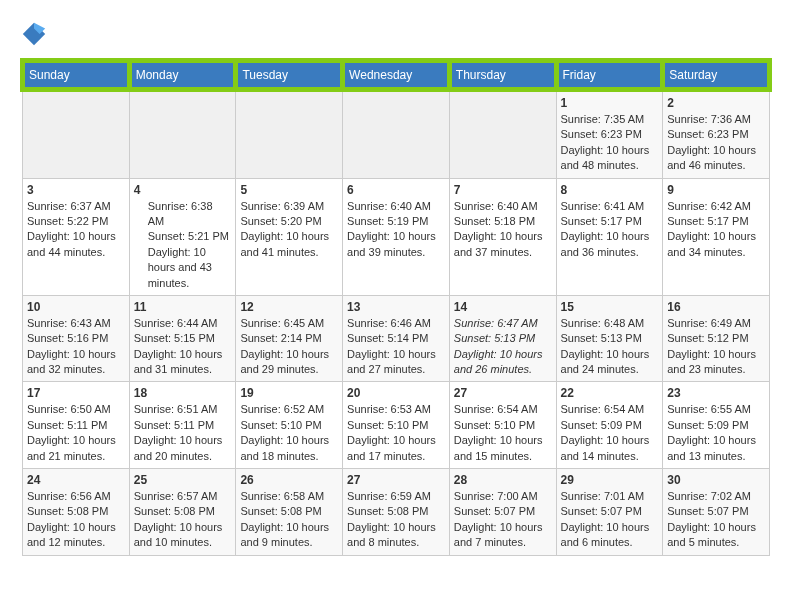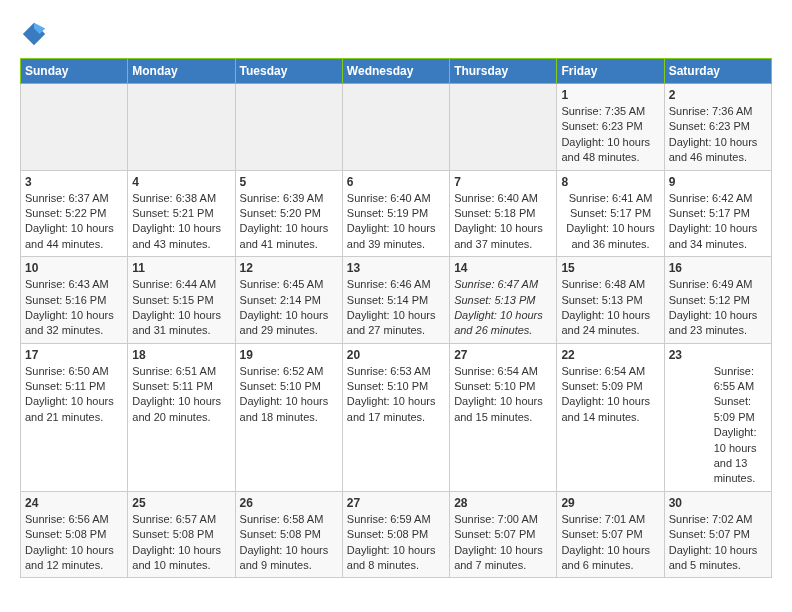--- a/index.html
+++ b/index.html
@@ -59,24 +59,24 @@
     }
     .calendar-table {
       width: 100%;
       border-collapse: collapse;
       table-layout: fixed;
     }
     .calendar-table thead tr th {
       background-color: #3a7bbf;
       color: #fff;
       font-size: 12px;
-      font-weight: bold;
+      font-weight: normal;
       padding: 5px 4px;
       text-align: left;
-      border: 1px solid #84cc16;
+      border: 5px solid #84cc16;
     }
     .calendar-table tbody tr td {
       border: 1px solid #ccc;
       vertical-align: top;
       padding: 4px 4px;
       font-size: 10.5px;
       color: #333;
       height: 80px;
       background: #fff;
     }
@@ -156,21 +156,21 @@
         </tr>
         <tr>
           <td>
             <span class="day-num">3</span>
             <div class="day-info" style="white-space: pre-line;">Sunrise: 6:37 AM
 Sunset: 5:22 PM
 Daylight: 10 hours and 44 minutes.</div>
           </td>
           <td>
             <span class="day-num">4</span>
-            <div class="day-info" style="white-space: pre-line;">Sunrise: 6:38 AM
+            <div class="day-info" style="white-space: pre-line; margin-left: 14px;">Sunrise: 6:38 AM
 Sunset: 5:21 PM
 Daylight: 10 hours and 43 minutes.</div>
           </td>
           <td>
             <span class="day-num">5</span>
             <div class="day-info" style="white-space: pre-line;">Sunrise: 6:39 AM
 Sunset: 5:20 PM
 Daylight: 10 hours and 41 minutes.</div>
           </td>
           <td>
@@ -180,21 +180,21 @@
 Daylight: 10 hours and 39 minutes.</div>
           </td>
           <td>
             <span class="day-num">7</span>
             <div class="day-info" style="white-space: pre-line;">Sunrise: 6:40 AM
 Sunset: 5:18 PM
 Daylight: 10 hours and 37 minutes.</div>
           </td>
           <td>
             <span class="day-num">8</span>
-            <div class="day-info" style="white-space: pre-line; text-align: center;">Sunrise: 6:41 AM
+            <div class="day-info" style="white-space: pre-line;">Sunrise: 6:41 AM
 Sunset: 5:17 PM
 Daylight: 10 hours and 36 minutes.</div>
           </td>
           <td>
             <span class="day-num">9</span>
             <div class="day-info" style="white-space: pre-line;">Sunrise: 6:42 AM
 Sunset: 5:17 PM
 Daylight: 10 hours and 34 minutes.</div>
           </td>
         </tr>
@@ -274,21 +274,21 @@
 Daylight: 10 hours and 15 minutes.</div>
           </td>
           <td>
             <span class="day-num">22</span>
             <div class="day-info" style="white-space: pre-line;">Sunrise: 6:54 AM
 Sunset: 5:09 PM
 Daylight: 10 hours and 14 minutes.</div>
           </td>
           <td>
             <span class="day-num">23</span>
-            <div class="day-info" style="white-space: pre-line; margin-left: 45px;">Sunrise: 6:55 AM
+            <div class="day-info" style="white-space: pre-line;">Sunrise: 6:55 AM
 Sunset: 5:09 PM
 Daylight: 10 hours and 13 minutes.</div>
           </td>
         </tr>
         <tr>
           <td>
             <span class="day-num">24</span>
             <div class="day-info" style="white-space: pre-line;">Sunrise: 6:56 AM
 Sunset: 5:08 PM
 Daylight: 10 hours and 12 minutes.</div>

